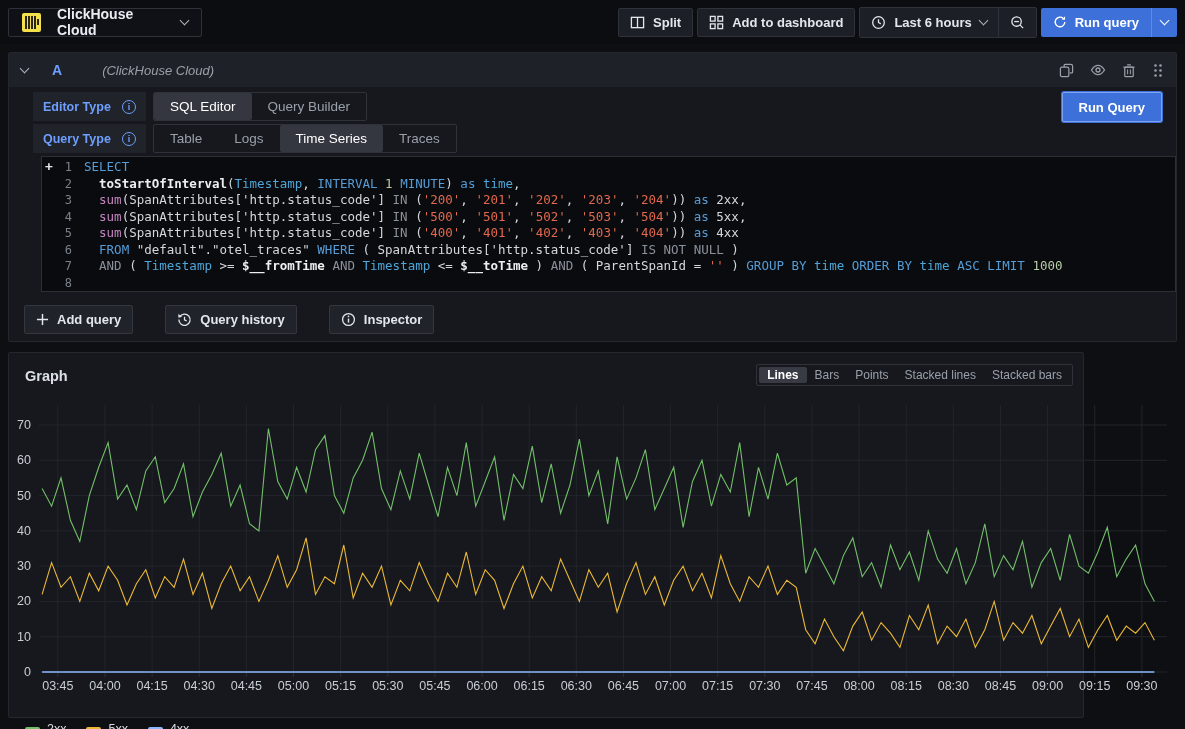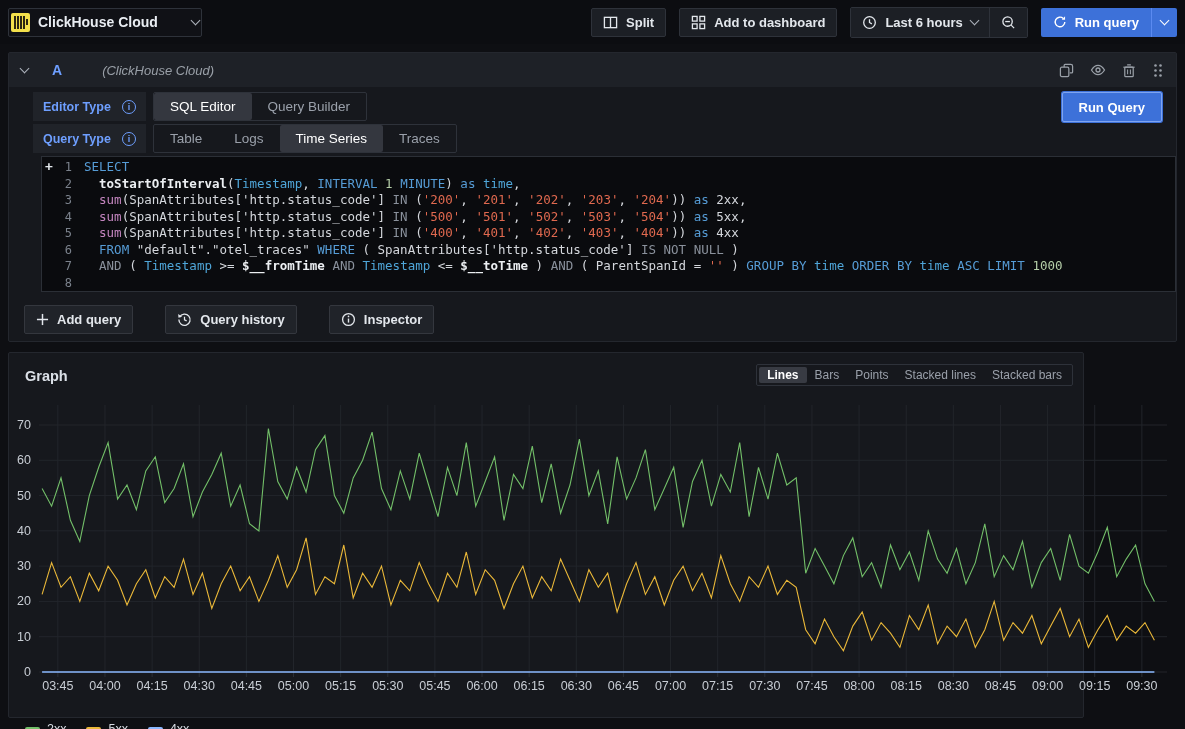--- a/index.html
+++ b/index.html
@@ -1,24 +1,24 @@
 <!DOCTYPE html>
 <html><head>
 <meta charset="utf-8">
 <style>
   * { box-sizing: border-box; margin: 0; padding: 0; }
   html,body { width:1185px; height:729px; background:#0e0f13; font-family:"Liberation Sans", sans-serif; color:#d8dde4; overflow:hidden; }
   .topbar { position:absolute; left:0; top:0; width:1185px; height:44px; background:#0c0d11; display:flex; align-items:center; justify-content:space-between; padding:0 8px; }
-  .ds-picker { display:flex; align-items:center; gap:8px; width:194px; height:29px; border:1px solid #2e323a; border-radius:2px; padding:0 2px; background:#101116; cursor:pointer; }
+  .ds-picker { display:flex; align-items:center; gap:16px; width:194px; height:29px; border:1px solid #2e323a; border-radius:2px; padding:0 13px; background:#101116; cursor:pointer; }
   .ds-logo { width:19px; height:19px; background:#f3e04b; border-radius:2px; display:flex; align-items:center; justify-content:center; gap:1px; }
   .ds-logo i { display:block; width:2px; height:13px; background:#2b2611; }
   .ds-logo i.half { height:6px; }
   .ds-name { font-size:14px; font-weight:bold; color:#e9edf2; flex:1; }
   .chev { width:7px; height:7px; border-right:1.5px solid #aeb4bd; border-bottom:1.5px solid #aeb4bd; transform:rotate(45deg); margin-top:-3px; }
-  .tb-right { display:flex; align-items:center; gap:13px; }
+  .tb-right { display:flex; align-items:center; gap:4px; }
   .btn { display:flex; align-items:center; gap:8px; height:29px; padding:0 11px; background:#1c1f25; border:1px solid #2e323a; border-radius:2px; font-size:13px; font-weight:bold; color:#e3e7ec; cursor:pointer; white-space:nowrap; }
   .btn svg { flex:none; }
   .btn-group { display:flex; align-items:stretch; border:1px solid #2e323a; border-radius:2px; }
   .btn-group .btn { border:none; border-radius:0; }
   .btn-group .btn + .btn { border-left:1px solid #2e323a; }
   .run-split { display:flex; align-items:stretch; border-radius:2px; overflow:hidden; }
   .run-split .main { display:flex; align-items:center; gap:8px; background:#3d71d9; color:#fff; padding:0 12px; height:29px; font-size:13px; font-weight:bold; cursor:pointer; }
   .run-split .caret { display:flex; align-items:center; justify-content:center; width:26px; background:#3d71d9; border-left:1px solid #5b8af0; cursor:pointer; }
 
   .panel { position:absolute; background:#16181d; border:1px solid #24272e; border-radius:2px; }

